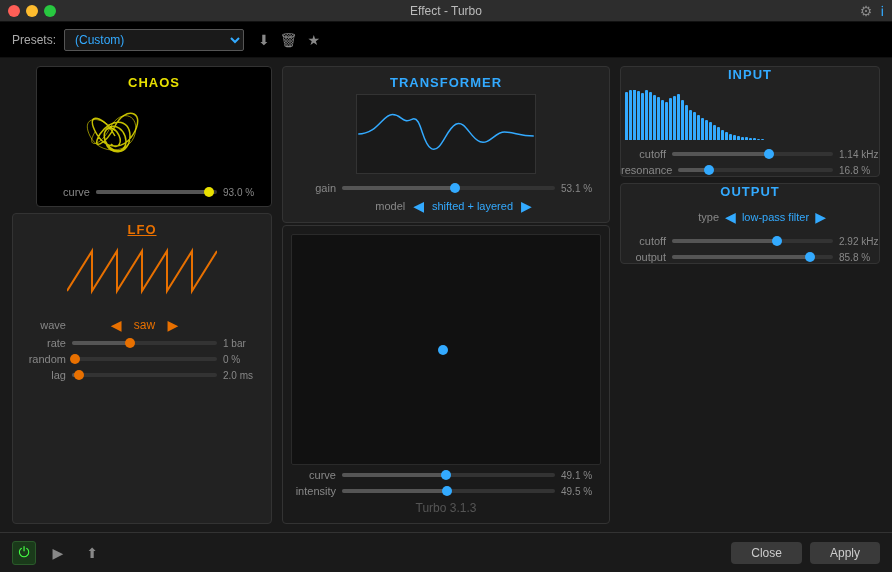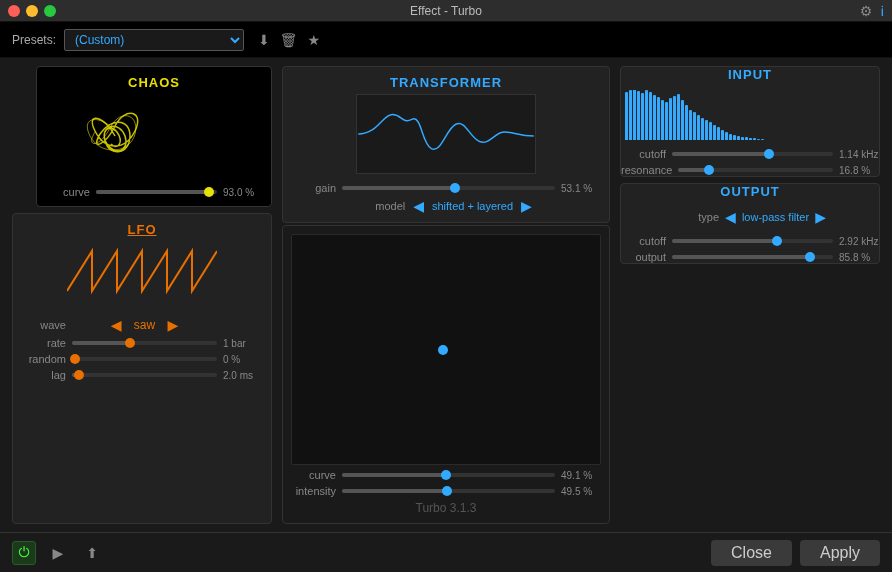--- a/index.html
+++ b/index.html
@@ -358,21 +358,21 @@
     .power-btn { background: #1a3a1a; color: #4f4; border: 1px solid #2a5a2a; }
     .play-btn { color: #888; }
     .share-btn { color: #888; }
     .bottom-actions {
       display: flex;
       gap: 8px;
     }
     .action-btn {
       padding: 4px 20px;
       border-radius: 4px;
-      font-size: 16px;
+      font-size: 12px;
       cursor: pointer;
       border: none;
     }
     .close-btn {
       background: #3a3a3a;
       color: #ccc;
     }
     .apply-btn {
       background: #3a3a3a;
       color: #ccc;

